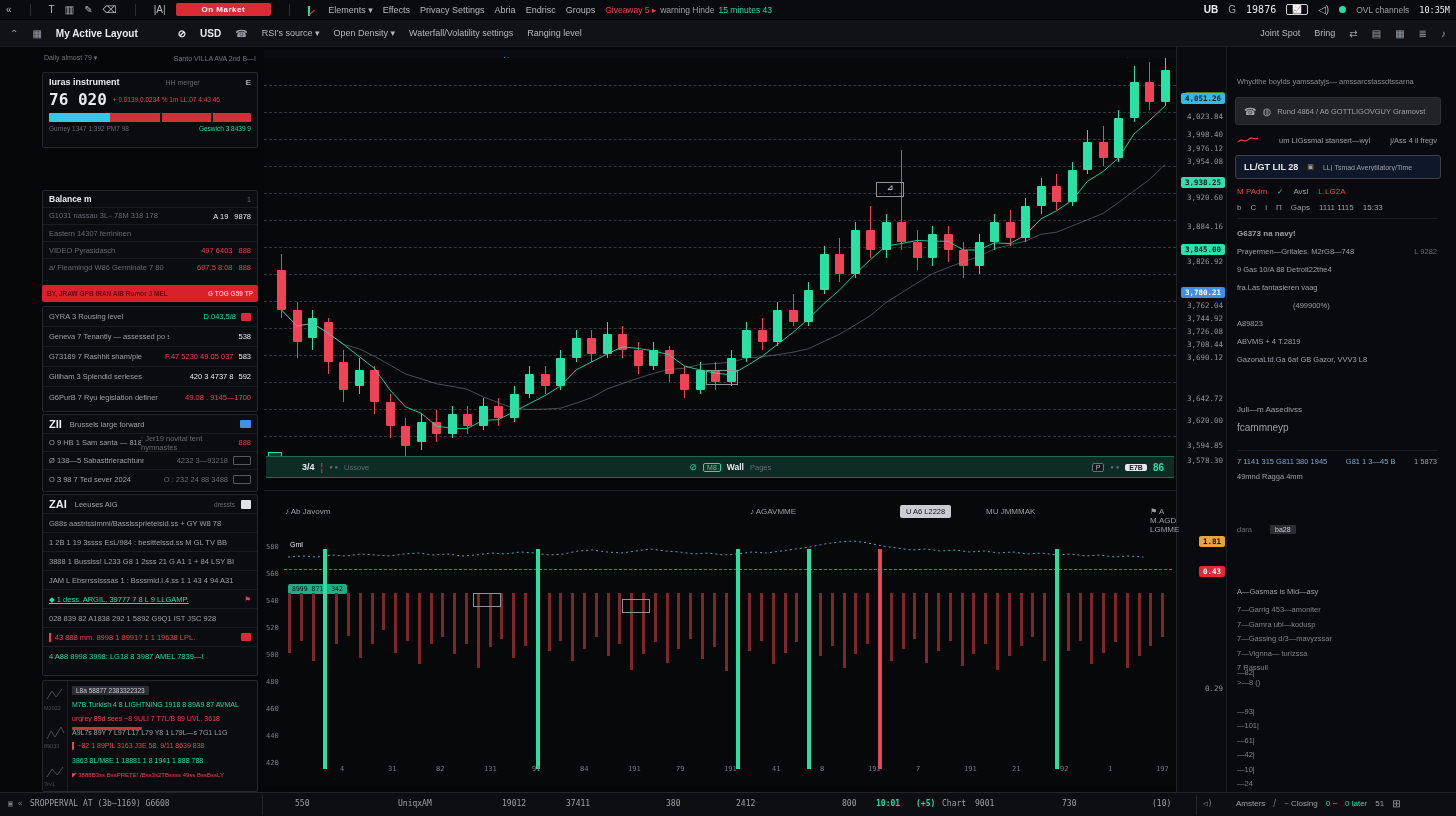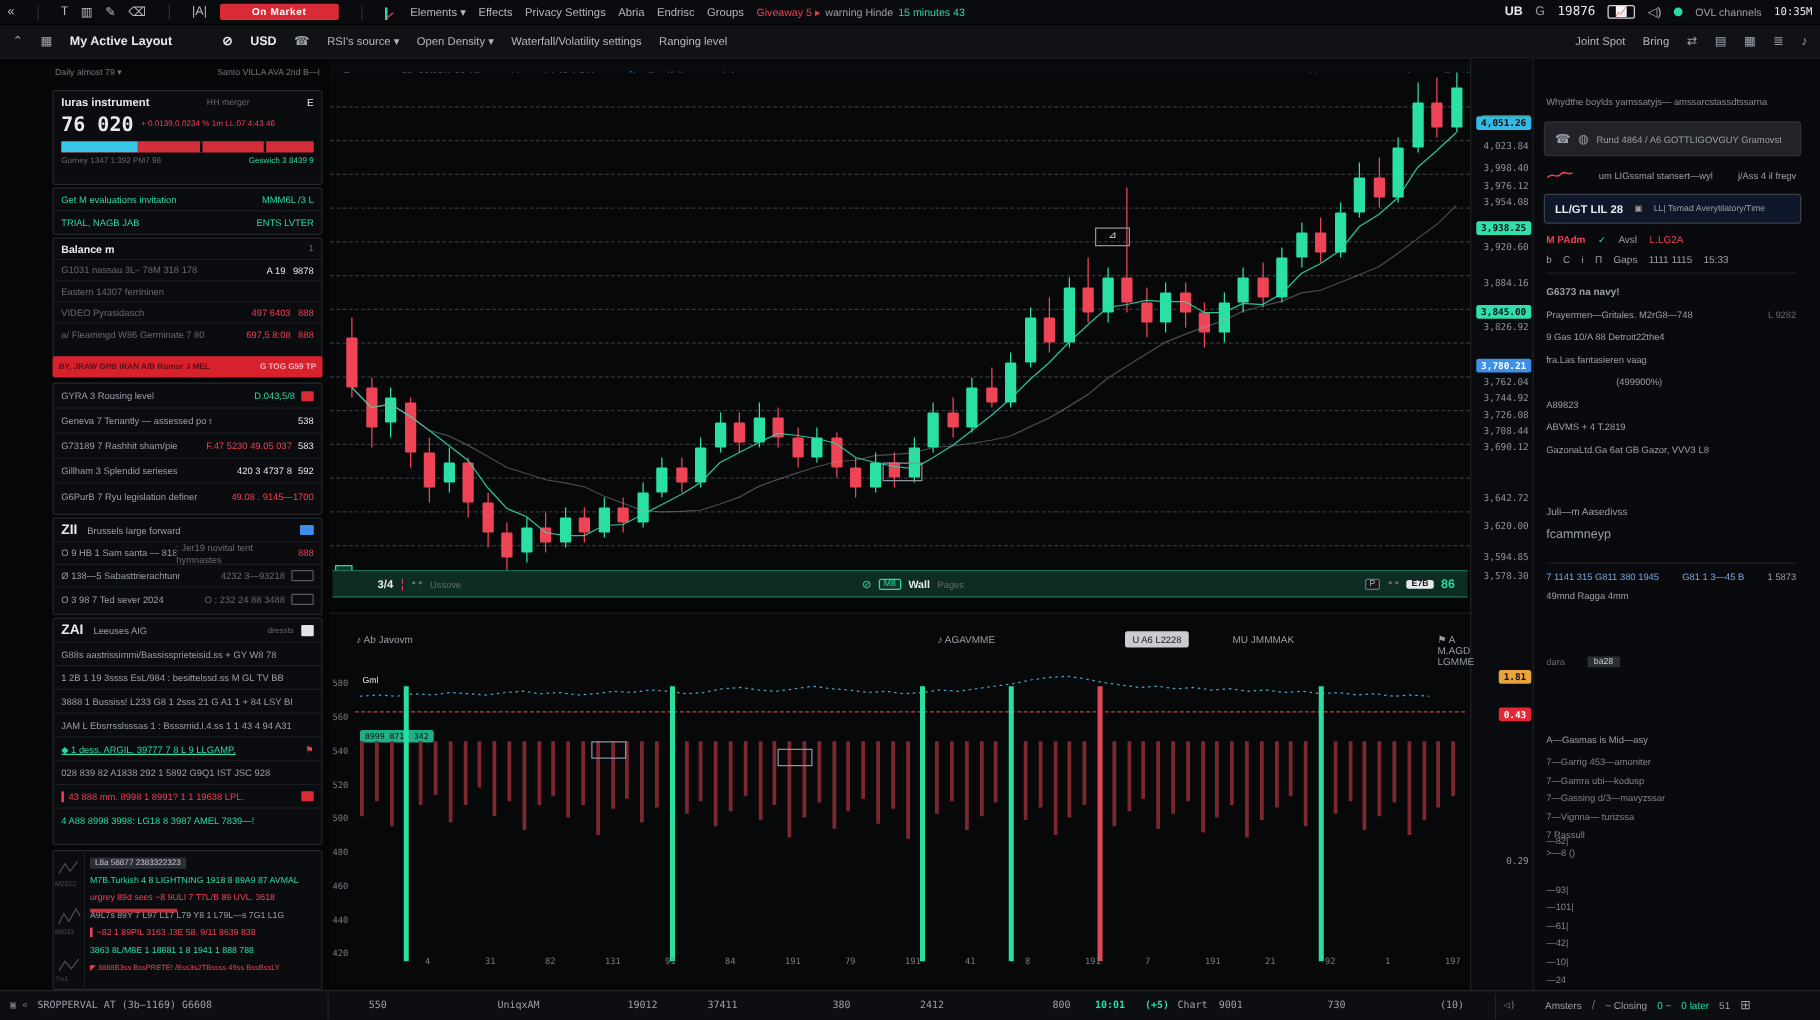--- a/index.html
+++ b/index.html
@@ -140,32 +140,20 @@
         <div id="ratio-cyan" style="position: absolute; left: 0px; top: 0px; bottom: 0px; background: rgb(55, 197, 232); width: 30%;"></div>
         <div style="position:absolute;left:55%;top:0;bottom:0;width:2px;background:#0b0c0f"></div>
         <div style="position:absolute;left:80%;top:0;bottom:0;width:2px;background:#0b0c0f"></div>
       </div>
       <div class="row" style="justify-content:space-between;padding:3px 6px">
         <span class="t-dim" style="font-size:6.5px">Gurney 1347 1:392  PM7 98</span>
         <span class="t-teal" style="font-size:6.5px">Geswich 3  8439 9</span>
       </div>
     </div>
 
-    <div class="panel" style="left:0;top:98px;width:216px;height:38px">
-      <div id="quick-rows" style="height:100%">
-          <div class="sb-row" style="height: 18px;">
-            <span class="t-teal">Get M  evaluations invitation</span>
-            <span class="t-teal">MMM6L /3 L</span>
-          </div>
-          <div class="sb-row" style="height: 18px;">
-            <span class="t-teal">TRIAL, NAGB  JAB</span>
-            <span class="t-teal">ENTS LVTER</span>
-          </div>
-        </div>
-    </div>
 
     <div class="panel" style="left:0;top:138px;width:216px;height:96px">
       <div class="row" style="justify-content:space-between;padding:3px 6px;border-bottom:1px solid #1a1c21">
         <span class="t-white" style="font-weight:bold;font-size:8.5px">Balance m</span>
         <span class="t-dim" style="font-size:7px">1</span>
       </div>
       <div id="balance-rows">
           <div class="sb-row" style="height: 17px;">
             <span class="t-dim">G1031  nassau 3L⎯ 78M 318 178</span>
             <span class="row" style="gap: 6px;">
@@ -691,21 +679,21 @@
         </svg>
       <span style="font-size:7.5px">um LIGssmal stansert—wyl</span>
       <span style="font-size:7.5px">j/Ass 4 il fregv</span>
     </div>
     <div class="rp-card" style="top:108px;height:24px;background:#0f172a;border-color:#3d4048">
       <span class="t-white" style="font-weight:bold;font-size:9px">LL/GT LIL 28</span>
       <span style="background:#15171b;border-radius:2px;padding:0 3px;color:#9aa0a8;font-size:7px">▣</span>
       <span class="t-gray" style="font-size:7px;overflow:hidden;white-space:nowrap">LL| Tsmad Averytilatory/Time</span>
     </div>
     <div class="rp-line row" style="top:140px;gap:10px">
-      <span class="t-red" style="font-weight:bold;font-size:8px">M PAdm</span>
+      <span class="t-red" style="font-weight:normal;font-size:8px">M PAdm</span>
       <span class="t-teal">✓</span>
       <span class="t-gray" style="font-size:8px">Avsl</span>
       <span class="t-red" style="font-size:8px">L.LG2A</span>
     </div>
     <div class="rp-line row" id="rp-toolbar" style="top:156px;gap:9px;border-bottom:1px solid #1d1f25;padding-bottom:6px">
         <span style="font-size: 8px; color: rgb(154, 160, 168);">b</span>
         <span style="font-size: 8px; color: rgb(154, 160, 168);">C</span>
         <span style="font-size: 8px; color: rgb(154, 160, 168);">i</span>
         <span style="font-size: 8px; color: rgb(154, 160, 168);">Π</span>
         <span style="font-size: 8px; color: rgb(154, 160, 168);">Gaps</span>

